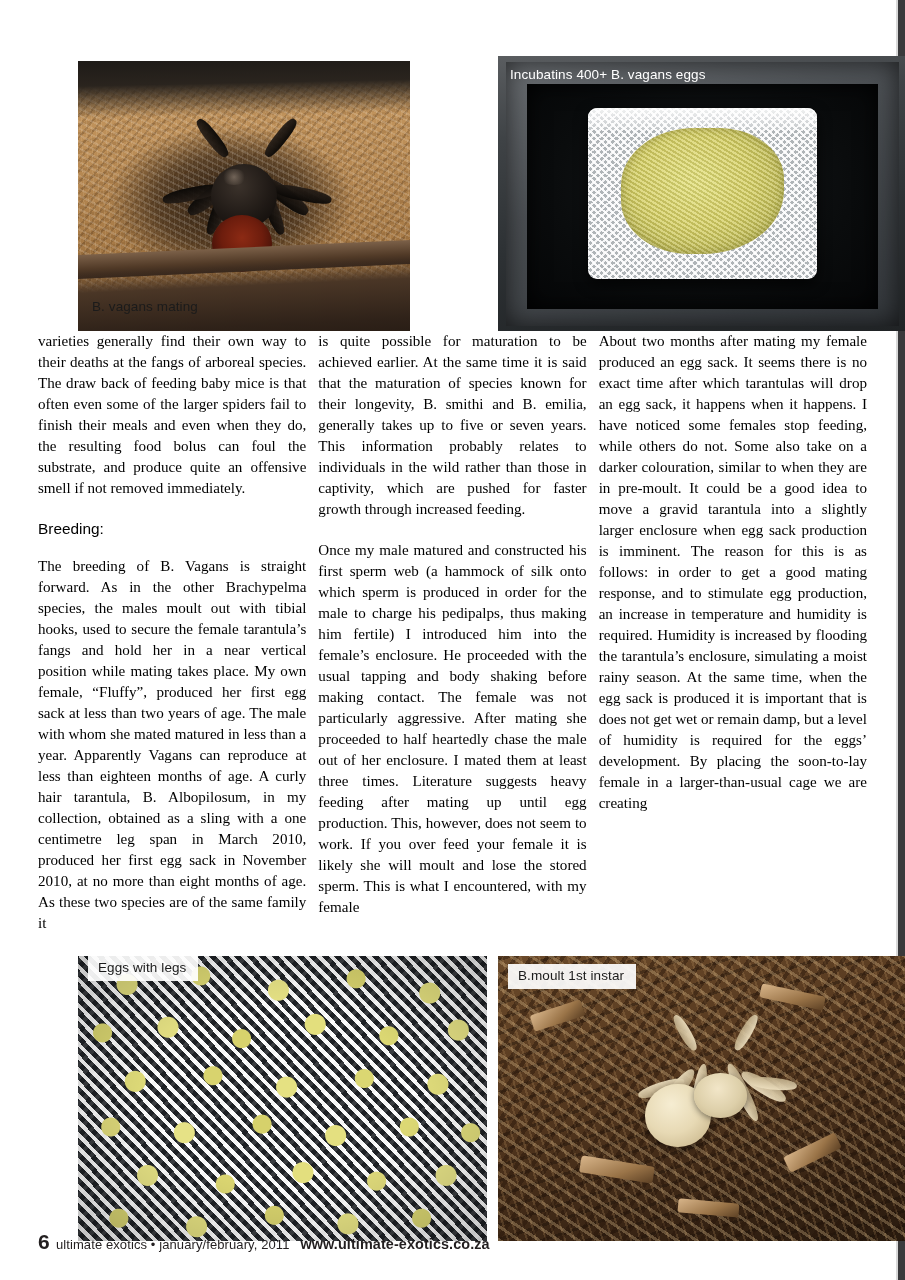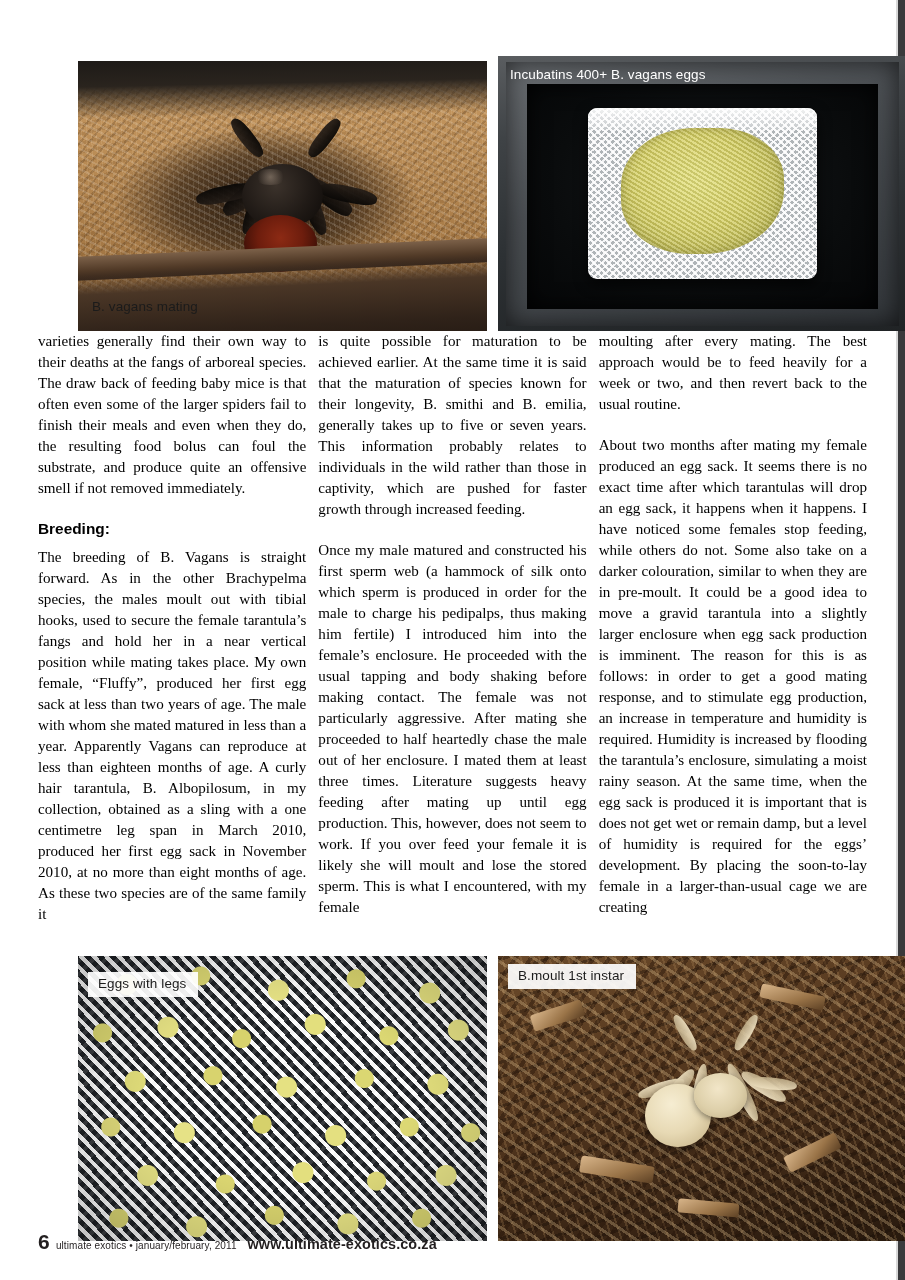--- a/index.html
+++ b/index.html
@@ -51,21 +51,21 @@
   }
   .caption.dark  { color: #1b1b1b; }
   .caption.light { color: #ffffff; }
   .caption.plate {
     background: rgba(255,255,255,0.92);
     padding: 5px 12px 6px 10px;
   }
 
   
   #photo-mating {
-    left: 38px; top: 45px; width: 409px; height: 270px;
+    left: 38px; top: 45px; width: 332px; height: 270px;
     background:
       radial-gradient(ellipse 60% 45% at 46% 52%, rgba(20,12,8,0.92) 0%, rgba(20,12,8,0.55) 38%, rgba(20,12,8,0) 62%),
       linear-gradient(180deg, #c79a63 0%, #bd8f58 30%, #a87b47 65%, #8d6437 100%);
   }
   #photo-mating .substrate {
     position: absolute; inset: 0;
     background-image:
       repeating-linear-gradient(27deg, rgba(255,255,255,0.13) 0 2px, rgba(0,0,0,0) 2px 6px),
       repeating-linear-gradient(-51deg, rgba(60,35,12,0.20) 0 2px, rgba(0,0,0,0) 2px 7px),
       repeating-linear-gradient(88deg, rgba(255,240,210,0.10) 0 1px, rgba(0,0,0,0) 1px 5px),
@@ -192,21 +192,21 @@
       radial-gradient(circle at 10% 92%, #dad673 0 9px,  rgba(0,0,0,0) 10px),
       radial-gradient(circle at 29% 95%, #e4e081 0 10px, rgba(0,0,0,0) 11px),
       radial-gradient(circle at 48% 91%, #d7d26d 0 9px,  rgba(0,0,0,0) 10px),
       radial-gradient(circle at 66% 94%, #e5e183 0 10px, rgba(0,0,0,0) 11px),
       radial-gradient(circle at 84% 92%, #dbd772 0 9px,  rgba(0,0,0,0) 10px);
   }
   #photo-eggs .vignette {
     position: absolute; inset: 0;
     background: radial-gradient(ellipse at 50% 50%, rgba(0,0,0,0) 45%, rgba(0,0,0,0.22) 100%);
   }
-  #cap-eggs { left: 10px; top: 16px; }
+  #cap-eggs { left: 10px; top: 0; }
 
   
   #photo-instar {
     left: 458px; top: 940px; width: 409px; height: 285px;
     background: linear-gradient(165deg, #6b4a2a 0%, #55381f 40%, #3b2615 75%, #281a0e 100%);
   }
   #photo-instar .litter {
     position: absolute; inset: 0;
     background-image:
       repeating-linear-gradient(34deg, rgba(226,196,146,0.30) 0 3px, rgba(0,0,0,0) 3px 11px),
@@ -258,43 +258,43 @@
     hyphens: none;
   }
   .column p {
     margin: 0 0 20px 0;
   }
   .column p:last-child { margin-bottom: 0; }
   .subhead {
     font-family: "Liberation Sans", sans-serif;
     font-size: 15.4px;
     line-height: 20px;
-    margin: 0 0 8px 0;
+    margin: 0 0 17px 0;
     text-align: left;
-    font-weight: 700;
+    font-weight: 400;
   }
 
   
   #footer {
     position: absolute;
     left: 38px;
     bottom: 26px;
     display: flex;
     align-items: baseline;
     gap: 6px;
     font-family: "Liberation Sans", sans-serif;
     color: #231f20;
   }
   #footer .folio {
     font-size: 21px;
     font-weight: bold;
     letter-spacing: 0.2px;
   }
   #footer .issue {
-    font-size: 10px;
+    font-size: 13px;
     letter-spacing: 0.1px;
   }
   #footer .site {
     font-size: 14.4px;
     font-weight: bold;
     letter-spacing: 0.1px;
     margin-left: 5px;
   }
 </style>
 </head>
@@ -338,21 +338,20 @@
     <h2 class="subhead">Breeding:</h2>
     <p>The breeding of B. Vagans is straight forward. As in the other Brachypelma species, the males moult out with tibial hooks, used to secure the female tarantula’s fangs and hold her in a near vertical position while mating takes place.  My own female, “Fluffy”, produced her first egg sack at less than two years of age.  The male with whom she mated matured in less than a year. Apparently Vagans can reproduce at less than eighteen months of age.  A curly hair tarantula, B. Albopilosum, in my collection, obtained as a sling with a one centimetre leg span in March 2010, produced her first egg sack in November 2010, at no more than eight months of age. As these two species are of the same family it</p>
   </div>
 
   <div class="column">
     <p>is quite possible for maturation to be achieved earlier.  At the same time it is said that the maturation of species known for their longevity, B. smithi and B. emilia, generally takes up to five or seven years.  This information probably relates to individuals in the wild rather than those in captivity, which are pushed for faster growth through increased feeding.</p>
     <p>Once my male matured and constructed his first sperm web (a hammock of silk onto which sperm is produced in order for the male to charge his pedipalps, thus making him fertile) I introduced him into the female’s enclosure.  He proceeded with the usual tapping and body shaking before making contact.  The female was not particularly aggressive.  After mating she proceeded to half heartedly chase the male out of her enclosure.  I mated them at least three times.  Literature suggests heavy feeding after mating up until egg production.  This, however, does not seem to work.  If you over feed your female it is likely she will moult and lose the stored sperm.  This is what I encountered, with my female</p>
   </div>
 
   <div class="column">
-    <p>moulting after every mating.  The best approach would be to feed heavily for a week or two, and then revert back to the usual routine.</p>
     <p>About two months after mating my female produced an egg sack.  It seems there is no exact time after which tarantulas will drop an egg sack, it happens when it happens.   I have noticed some females stop feeding, while others do not.  Some also take on a darker colouration, similar to when they are in pre-moult.  It could be a good idea to move a gravid tarantula into a slightly larger enclosure when egg sack production is imminent.  The reason for this is as follows:  in order to get a good mating response, and to stimulate egg production, an increase in temperature and humidity is required. Humidity is increased by flooding the tarantula’s enclosure, simulating a moist rainy season.  At the same time, when the egg sack is produced it is important that is does not get wet or remain damp, but a level of humidity is required for the eggs’ development. By placing the soon-to-lay female in a larger-than-usual cage we are creating</p>
   </div>
 
 </div>
 
 <figure class="photo" id="photo-eggs">
   <div class="mesh"></div>
   <div class="eggs"></div>
   <div class="vignette"></div>
   <figcaption class="caption dark plate" id="cap-eggs">Eggs with legs</figcaption>

